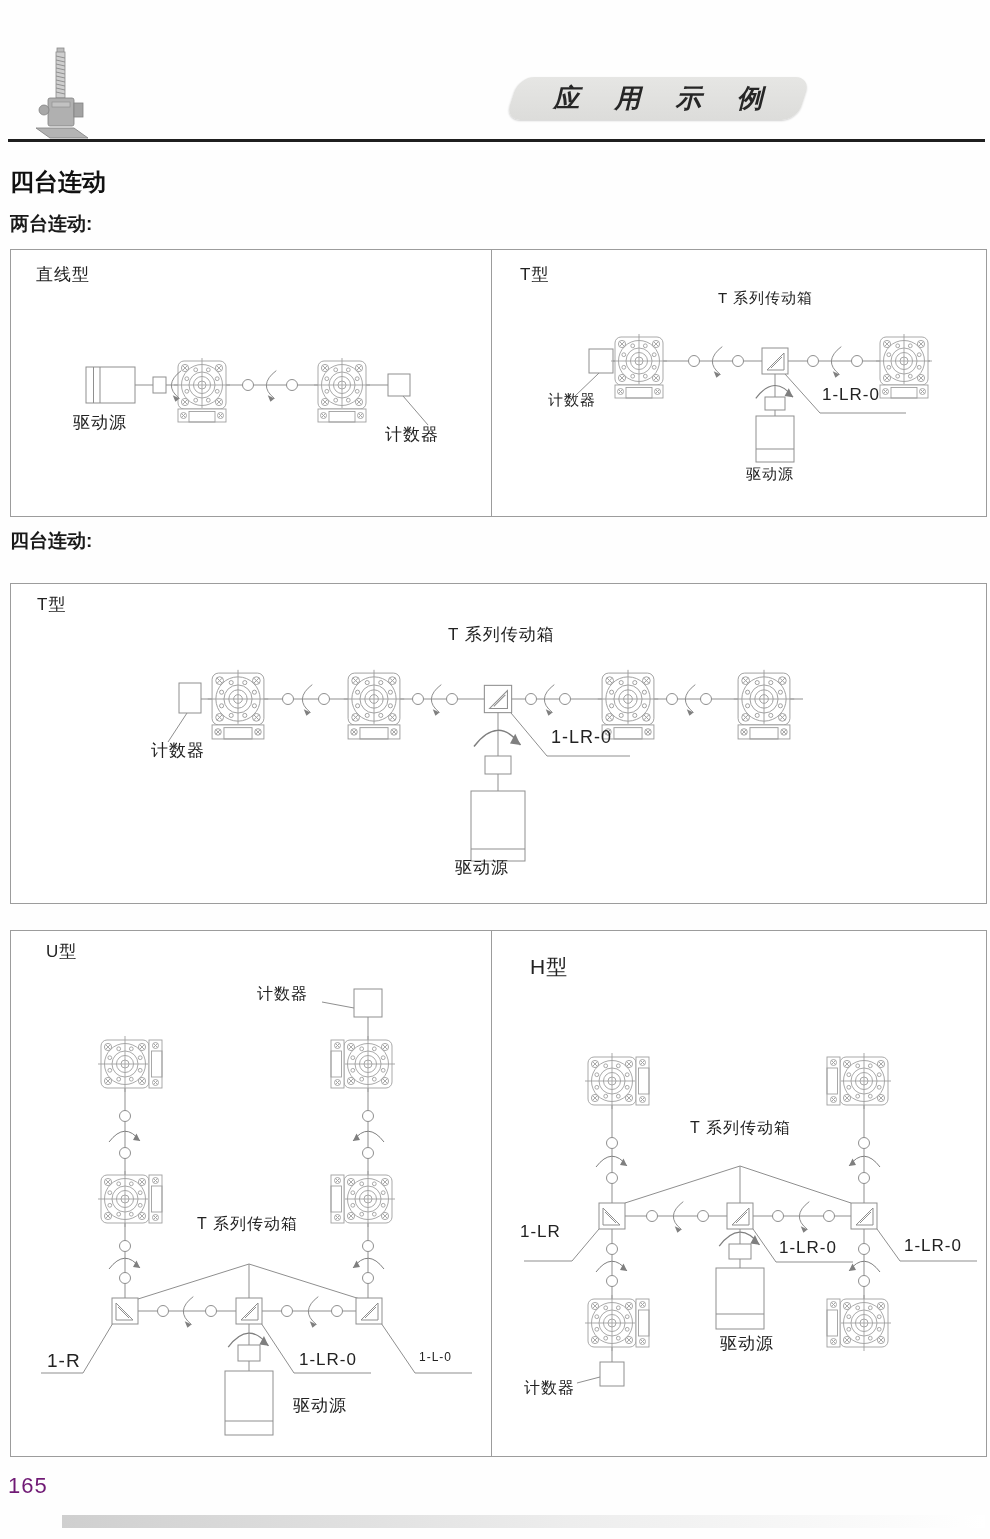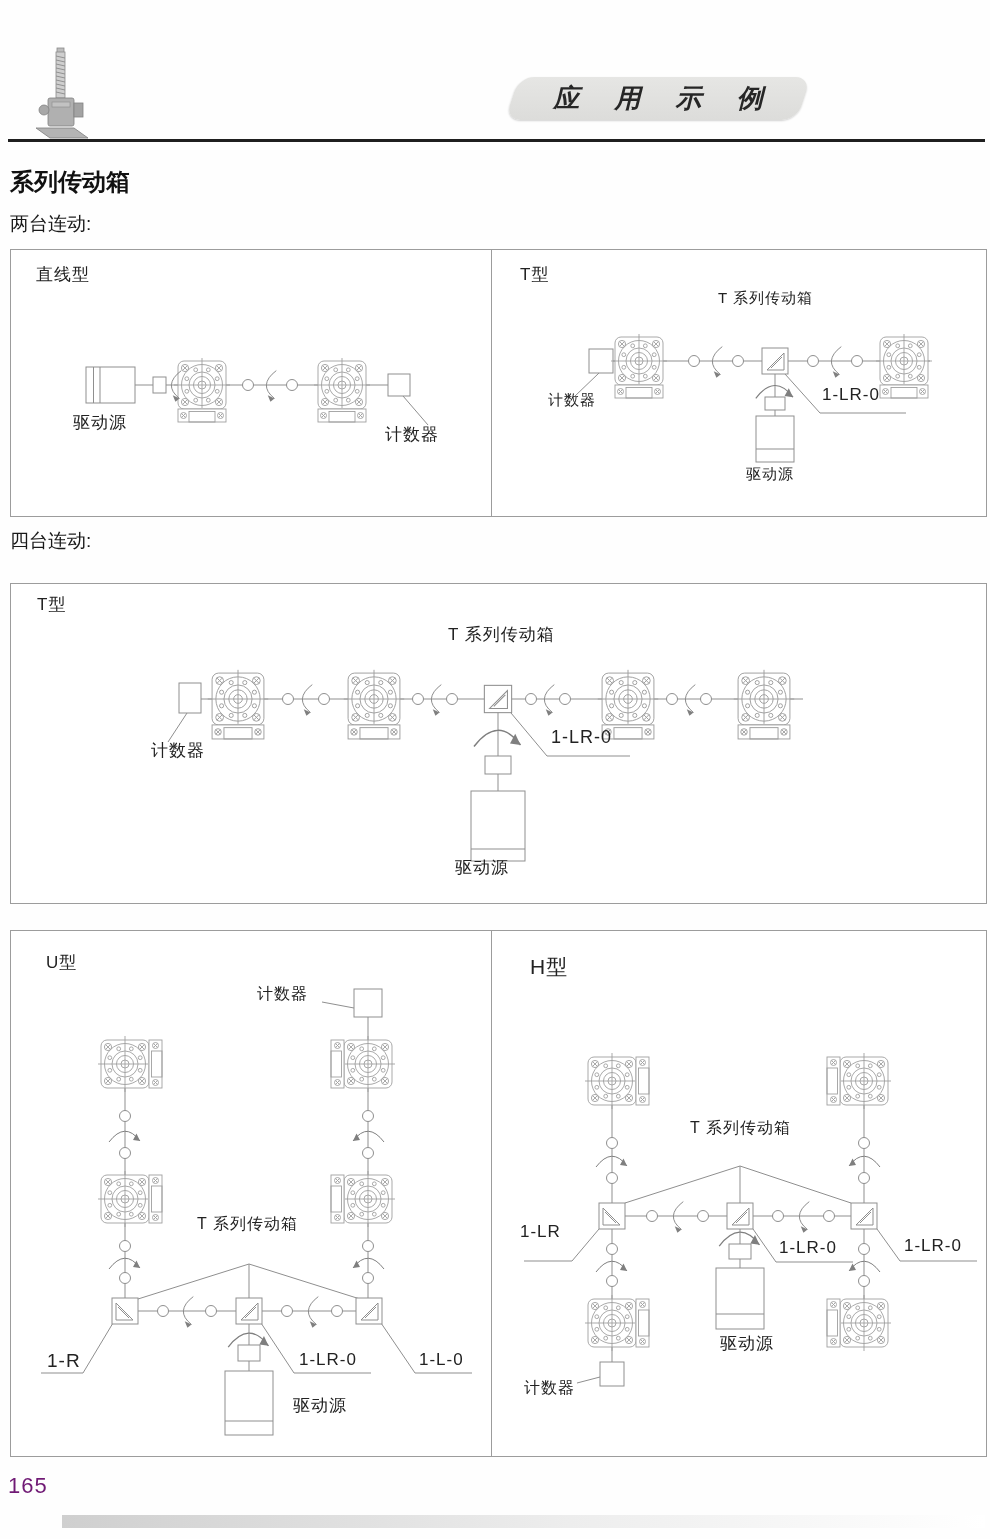--- a/index.html
+++ b/index.html
@@ -13,21 +13,21 @@
   #banner{position:absolute;left:512px;top:77px;width:292px;height:43px;
           background:linear-gradient(180deg,#e6e6e4,#dcdcda);
           border-radius:15px;transform:skewX(-18deg);
           box-shadow:0 1px 2px rgba(0,0,0,0.18);}
   #banner .t{position:absolute;left:0;top:0;width:100%;height:100%;
           display:flex;align-items:center;justify-content:center;
           transform:skewX(18deg);font-style:italic;font-weight:bold;
           font-size:26px;letter-spacing:14px;color:#262626;text-indent:14px;}
   #rule{position:absolute;left:8px;top:139px;width:977px;height:3px;background:#1f1f1f;}
   #title{position:absolute;left:10px;top:166px;font-size:24px;font-weight:bold;color:#111;}
-  .sect{position:absolute;left:10px;font-size:19px;font-weight:normal;color:#191919;}
+  .sect{position:absolute;left:10px;font-size:19px;font-weight:bold;color:#191919;}
   #pageno{position:absolute;left:8px;top:1473px;font-size:22px;color:#701a75;letter-spacing:1px;}
   #footbar{position:absolute;left:62px;top:1515px;width:923px;height:13px;
            background:linear-gradient(90deg,#cfcfcf,#ededed 55%,#ffffff);}
   svg{display:block;}
 </style>
 </head>
 <body>
 
 <svg width="0" height="0" style="position:absolute">
   <defs>
@@ -114,21 +114,21 @@
     <rect x="46" y="57" width="9" height="14" fill="#a3a3a3" stroke="#828282" stroke-width="0.8"></rect>
     <circle cx="16" cy="64" r="5" fill="#a8a8a8" stroke="#828282" stroke-width="0.8"></circle>
     <rect x="24" y="56" width="18" height="5" fill="#c2c2c2" stroke="#8a8a8a" stroke-width="0.6"></rect>
   </svg>
 
   <div id="banner">
     <div class="t">应 用 示 例</div>
   </div>
   <div id="rule"></div>
 
-  <div id="title">系列传动箱</div>
+  <div id="title">四台连动</div>
   <div class="sect" style="top:211px">两台连动:</div>
 
   <div class="box" style="left:10px;top:249px;width:975px;height:266px">
 
     <div class="panel" style="left:0;width:480px">
       <svg width="480" height="266">
         <g stroke="#8f8f8f" stroke-width="1" fill="none">
           <line x1="124" y1="135" x2="377" y2="135"></line>
           <rect x="75" y="117" width="49" height="36" fill="#fff"></rect>
           <line x1="82.5" y1="117" x2="82.5" y2="153"></line>
@@ -266,26 +266,26 @@
         <use href="#arcV" transform="translate(114,331)"></use>
         <use href="#arcV" transform="translate(357,204) scale(-1,1)"></use>
         <use href="#arcV" transform="translate(357,331) scale(-1,1)"></use>
         <use href="#arcH" transform="translate(176,380) scale(0.9)"></use>
         <use href="#arcH" transform="translate(301,380) scale(0.9)"></use>
         <use href="#tboxL" transform="translate(114,380)"></use>
         <use href="#tboxR" transform="translate(238,380)"></use>
         <use href="#tboxR" transform="translate(358,380)"></use>
         <use href="#arcV" transform="translate(238,407) scale(1.3)"></use>
       </svg>
-      <div class="lb" style="left:35px;top:23px;font-size:17px">U型</div>
+      <div class="lb" style="left:35px;top:12px;font-size:17px">U型</div>
       <div class="lb" style="left:246px;top:54px;font-size:16px">计数器</div>
       <div class="lb" style="left:186px;top:284px;font-size:16px">T 系列传动箱</div>
       <div class="lb" style="left:36px;top:420px;font-size:19px">1-R</div>
       <div class="lb" style="left:288px;top:420px;font-size:17px">1-LR-0</div>
-      <div class="lb" style="left:408px;top:420px;font-size:17px">1-L-0</div>
+      <div class="lb" style="left:408px;top:420px;font-size:12px">1-L-0</div>
       <div class="lb" style="left:282px;top:466px;font-size:17px">驱动源</div>
     </div>
 
     <div class="panel right" style="left:480px;width:495px">
       <svg width="495" height="525">
         <g stroke="#8f8f8f" stroke-width="1" fill="none">
           <line x1="120" y1="150" x2="120" y2="272"></line>
           <line x1="372" y1="150" x2="372" y2="272"></line>
           <line x1="120" y1="298" x2="120" y2="416"></line>
           <line x1="372" y1="298" x2="372" y2="416"></line>

